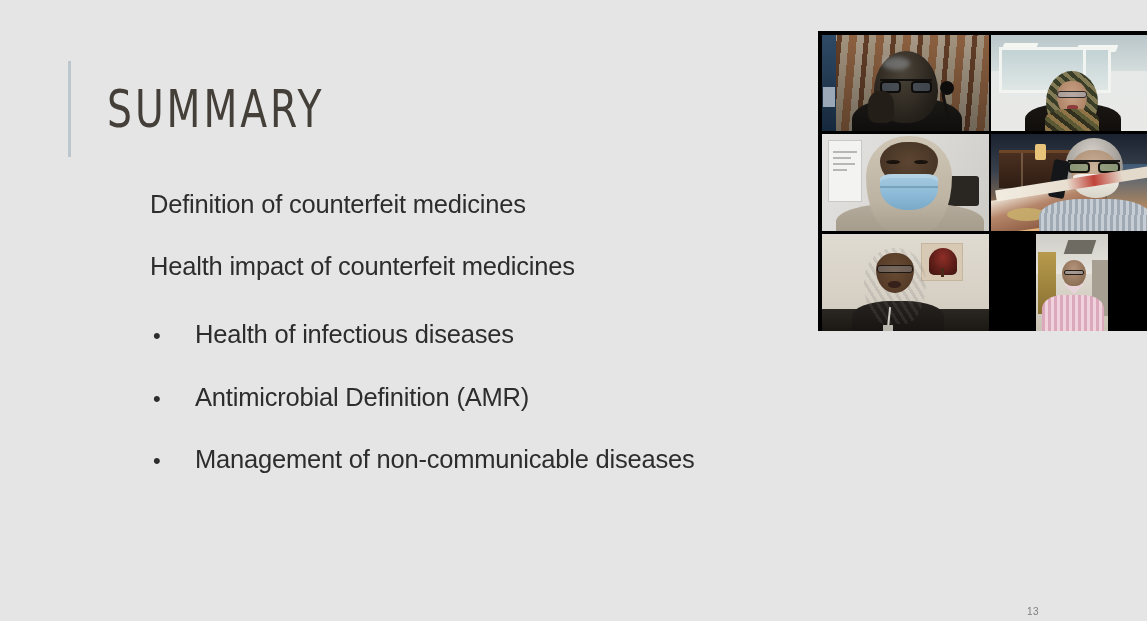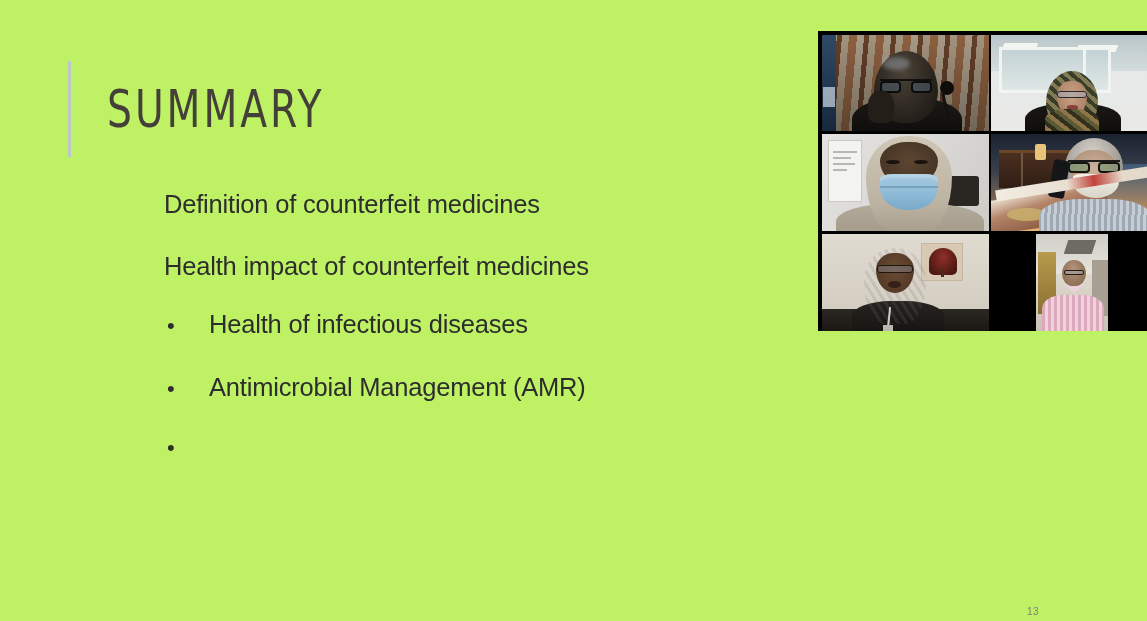--- a/index.html
+++ b/index.html
@@ -13,21 +13,21 @@
 
   body {
     background: #ffffff;
     font-family: "Liberation Sans", sans-serif;
     position: relative;
   }
 
   .slide {
     position: absolute;
     inset: 0;
-    background: #bef264;
+    background: #e5e5e5;
   }
 
   
   .title-block {
     position: absolute;
     left: 68px;
     top: 61px;
     height: 96px;
     display: flex;
     align-items: center;
@@ -47,35 +47,35 @@
     color: #443f39;
     line-height: 1;
     white-space: nowrap;
     transform: scaleX(0.84);
     transform-origin: left center;
   }
 
   
   .body-block {
     position: absolute;
-    left: 164px;
+    left: 150px;
     top: 192px;
     width: 660px;
   }
 
   .lead-line {
     font-size: 25.5px;
     font-weight: 400;
     color: #2d2d2d;
     line-height: 1;
     letter-spacing: -0.2px;
     white-space: nowrap;
     margin-bottom: 36px;
   }
-  .lead-line:nth-of-type(2) { margin-bottom: 33px; }
+  .lead-line:nth-of-type(2) { margin-bottom: 43px; }
 
   .bullet-row {
     display: flex;
     align-items: baseline;
     margin-bottom: 37px;
     white-space: nowrap;
   }
   .bullet-row:last-child { margin-bottom: 0; }
 
   .bullet-marker {
@@ -489,25 +489,26 @@
     <div class="lead-line">Definition of counterfeit medicines</div>
     <div class="lead-line">Health impact of counterfeit medicines</div>
 
     <div class="bullet-row">
       <span class="bullet-marker">•</span>
       <span class="bullet-text">Health of infectious diseases</span>
     </div>
 
     <div class="bullet-row">
       <span class="bullet-marker">•</span>
-      <span class="bullet-text">Antimicrobial Management (AMR)</span>
+      <span class="bullet-text">Antimicrobial Definition (AMR)</span>
     </div>
 
     <div class="bullet-row">
       <span class="bullet-marker">•</span>
+      <span class="bullet-text">Management of non-communicable diseases</span>
     </div>
 
   </div>
 
   <div class="page-number">13</div>
 
   <div class="vc-panel">
 
     <div class="vc-tile">
       <div class="vc-scene scene-blinds">

